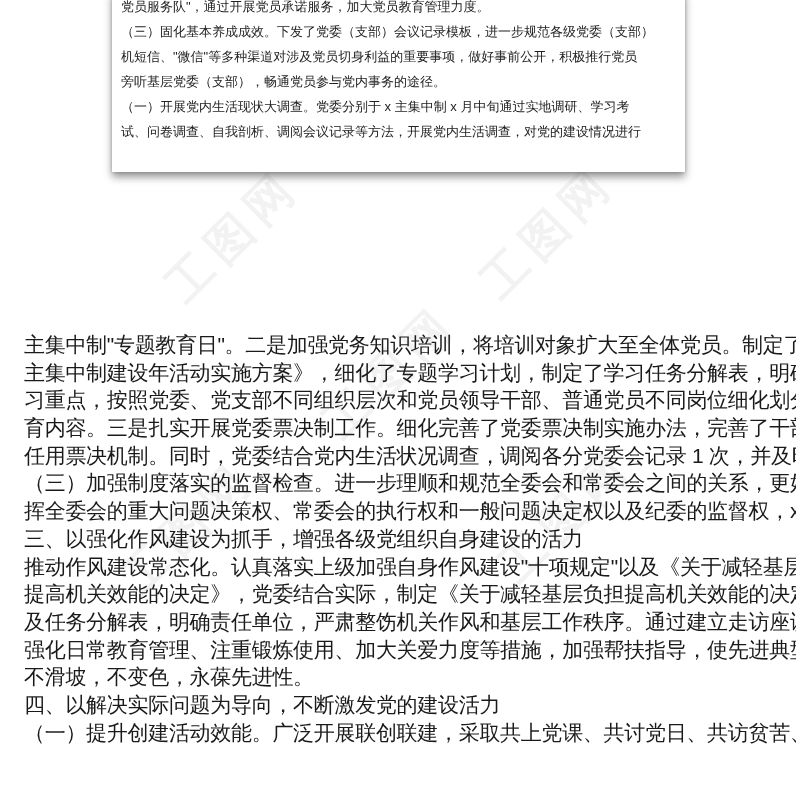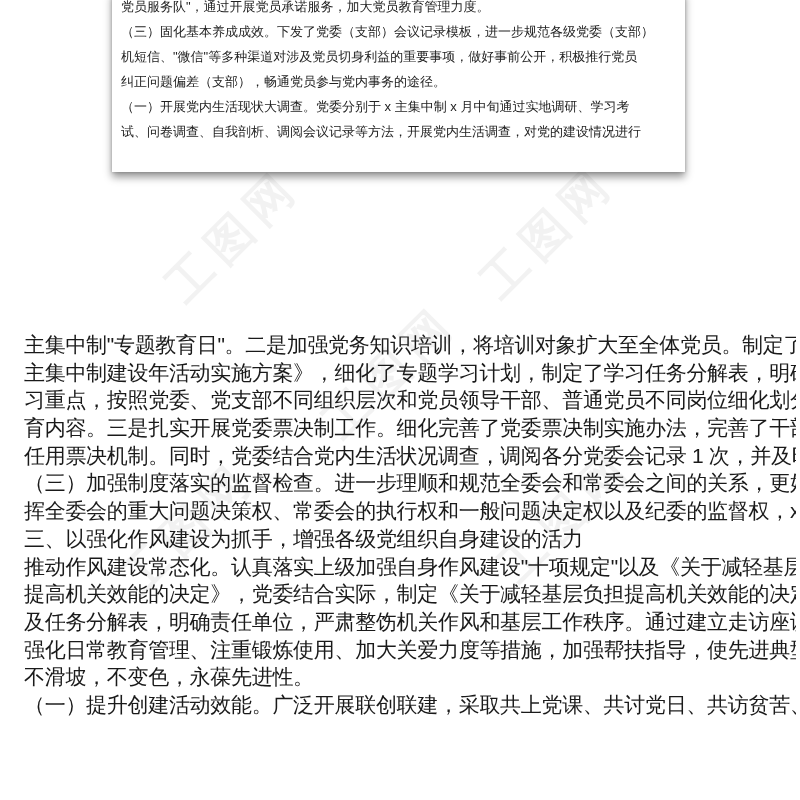--- a/index.html
+++ b/index.html
@@ -66,34 +66,35 @@
 <div class="watermark wm2">工图网</div>
 <div class="watermark wm3">工图网</div>
 <div class="watermark wm4">工图网</div>
 <div class="watermark wm5">工图网</div>
 
 <div class="page-preview">
   <div class="page-text">
     <div class="pline">党员服务队"，通过开展党员承诺服务，加大党员教育管理力度。</div>
     <div class="pline">（三）固化基本养成成效。下发了党委（支部）会议记录模板，进一步规范各级党委（支部）</div>
     <div class="pline">机短信、"微信"等多种渠道对涉及党员切身利益的重要事项，做好事前公开，积极推行党员</div>
-    <div class="pline">纠正问题偏差（支部），畅通党员参与党内事务的途径。</div>
+    <div class="pline">旁听基层党委（支部），畅通党员参与党内事务的途径。</div>
     <div class="pline">（一）开展党内生活现状大调查。党委分别于 x 主集中制 x 月中旬通过实地调研、学习考</div>
     <div class="pline">试、问卷调查、自我剖析、调阅会议记录等方法，开展党内生活调查，对党的建设情况进行</div>
   </div>
 </div>
 
 <div class="doc-body">
   <div class="bline">主集中制"专题教育日"。二是加强党务知识培训，将培训对象扩大至全体党员。制定了《民</div>
   <div class="bline">主集中制建设年活动实施方案》，细化了专题学习计划，制定了学习任务分解表，明确了学</div>
   <div class="bline">习重点，按照党委、党支部不同组织层次和党员领导干部、普通党员不同岗位细化划分了教</div>
   <div class="bline">育内容。三是扎实开展党委票决制工作。细化完善了党委票决制实施办法，完善了干部选拔</div>
   <div class="bline">任用票决机制。同时，党委结合党内生活状况调查，调阅各分党委会记录 1 次，并及时反馈</div>
   <div class="bline">（三）加强制度落实的监督检查。进一步理顺和规范全委会和常委会之间的关系，更好地发</div>
   <div class="bline">挥全委会的重大问题决策权、常委会的执行权和一般问题决定权以及纪委的监督权，x 月 x</div>
   <div class="bline">三、以强化作风建设为抓手，增强各级党组织自身建设的活力</div>
   <div class="bline">推动作风建设常态化。认真落实上级加强自身作风建设"十项规定"以及《关于减轻基层负担</div>
   <div class="bline">提高机关效能的决定》，党委结合实际，制定《关于减轻基层负担提高机关效能的决定》以</div>
   <div class="bline">及任务分解表，明确责任单位，严肃整饬机关作风和基层工作秩序。通过建立走访座谈机制、</div>
   <div class="bline">强化日常教育管理、注重锻炼使用、加大关爱力度等措施，加强帮扶指导，使先进典型思想</div>
   <div class="bline">不滑坡，不变色，永葆先进性。</div>
+  <div class="bline">四、以解决实际问题为导向，不断激发党的建设活力</div>
   <div class="bline">（一）提升创建活动效能。广泛开展联创联建，采取共上党课、共讨党日、共访贫苦、共谋</div>
 </div>
 
 </body></html>

